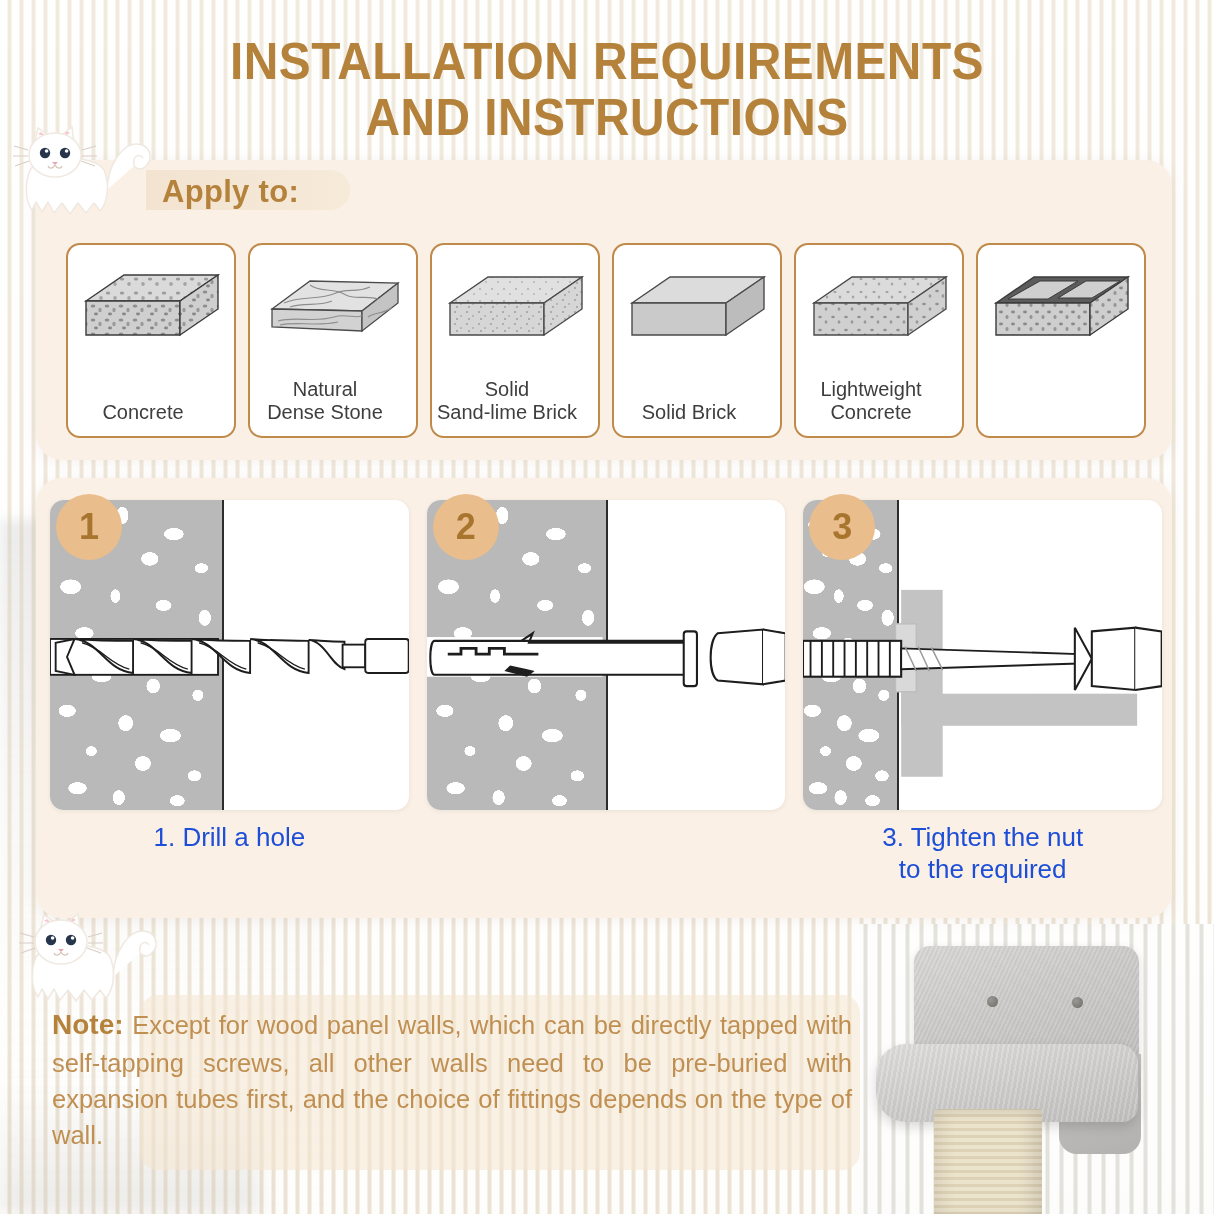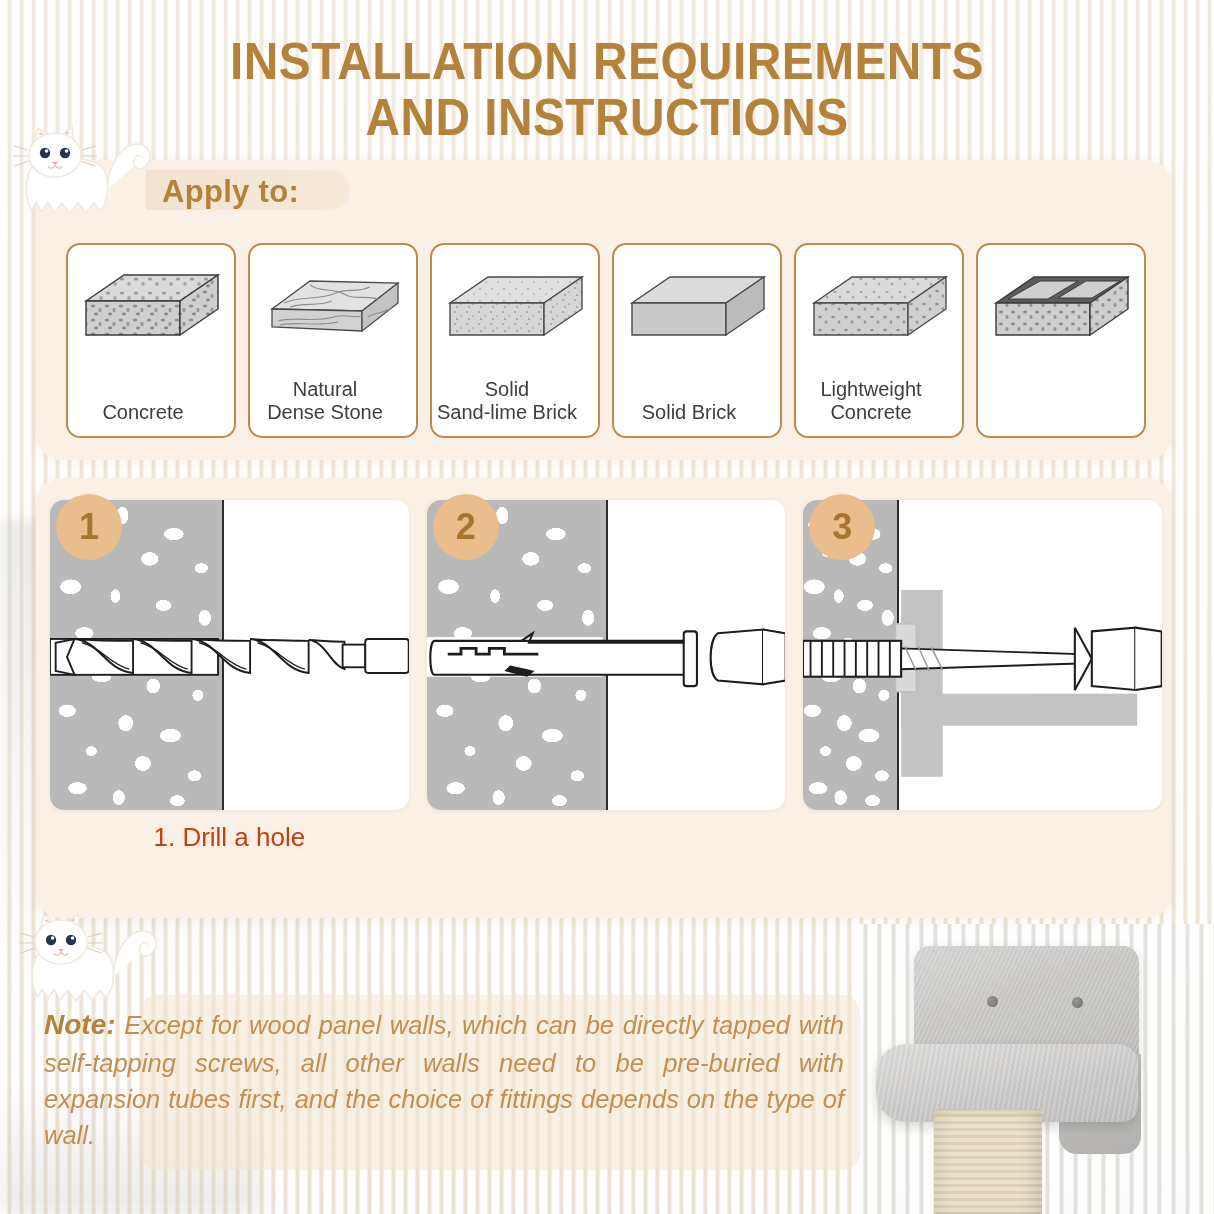--- a/index.html
+++ b/index.html
@@ -184,30 +184,29 @@
   .wall-edge {
     position:absolute; top:0; bottom:0; width:2px; background:#2c2c2c;
   }
   .badge {
     position:absolute; left:6px; top:-6px; width:66px; height:66px;
     border-radius:50%; background:#e9bd8c;
     display:flex; align-items:center; justify-content:center;
     color:#a8752f; font-size:36px; font-weight:bold; z-index:5;
   }
   .step-caption {
-    margin-top:12px; text-align:center; color:#c2410c;
+    margin-top:12px; text-align:center; color:#1d4ed8;
     font-size:26px; line-height:1.22;
   }
 
   
   #note-text {
-    position:absolute; left:44px; top:1005px; width:800px;
+    position:absolute; left:52px; top:1005px; width:800px;
     color:#c08f52; font-size:25.5px; line-height:1.42;
     text-align:justify;
-    font-style:italic;
   }
   #note-text b { color:#b5823c; font-weight:bold; font-size:28px; }
 
   
   .cat { position:absolute; }
   #cat1 { left:12px; top:118px; width:148px; height:110px; }
   #cat2 { left:18px; top:905px; width:148px; height:110px; }
 </style>
 </head>
 <body>
@@ -418,20 +417,21 @@
         </g>
         <path d="M104,148 L104,170 L292,164 L292,154 Z" fill="#ffffff" stroke="#1d1d1d" stroke-width="2"></path>
         <g stroke="#9a9a9a" stroke-width="1.6">
           <path d="M108,146 L120,172 M122,146 L134,172 M136,147 L148,171"></path>
         </g>
         <path d="M288,126 L306,159 L288,192 Z" fill="#ffffff" stroke="#1d1d1d" stroke-width="2.2"></path>
         <path d="M306,130 L352,126 L352,192 L306,188 Z" fill="#ffffff" stroke="#1d1d1d" stroke-width="2.2"></path>
         <path d="M352,126 L380,130 L380,188 L352,192" fill="#ffffff" stroke="#1d1d1d" stroke-width="2.2"></path>
       </svg>
     </div>
+    <div class="step-caption">3. Tighten the nut<br>to the required</div>
   </div>
 </div>
 
 <div class="panel" id="panel-note"></div>
 <div id="note-text">
   <b>Note:</b><span> Except for wood panel walls, which can be directly tapped with self-tapping screws, all other walls need to be pre-buried with expansion tubes first, and the choice of fittings depends on the type of wall.</span>
 </div>
 
 <svg class="cat" id="cat1" viewBox="0 0 148 110">
   <g>

